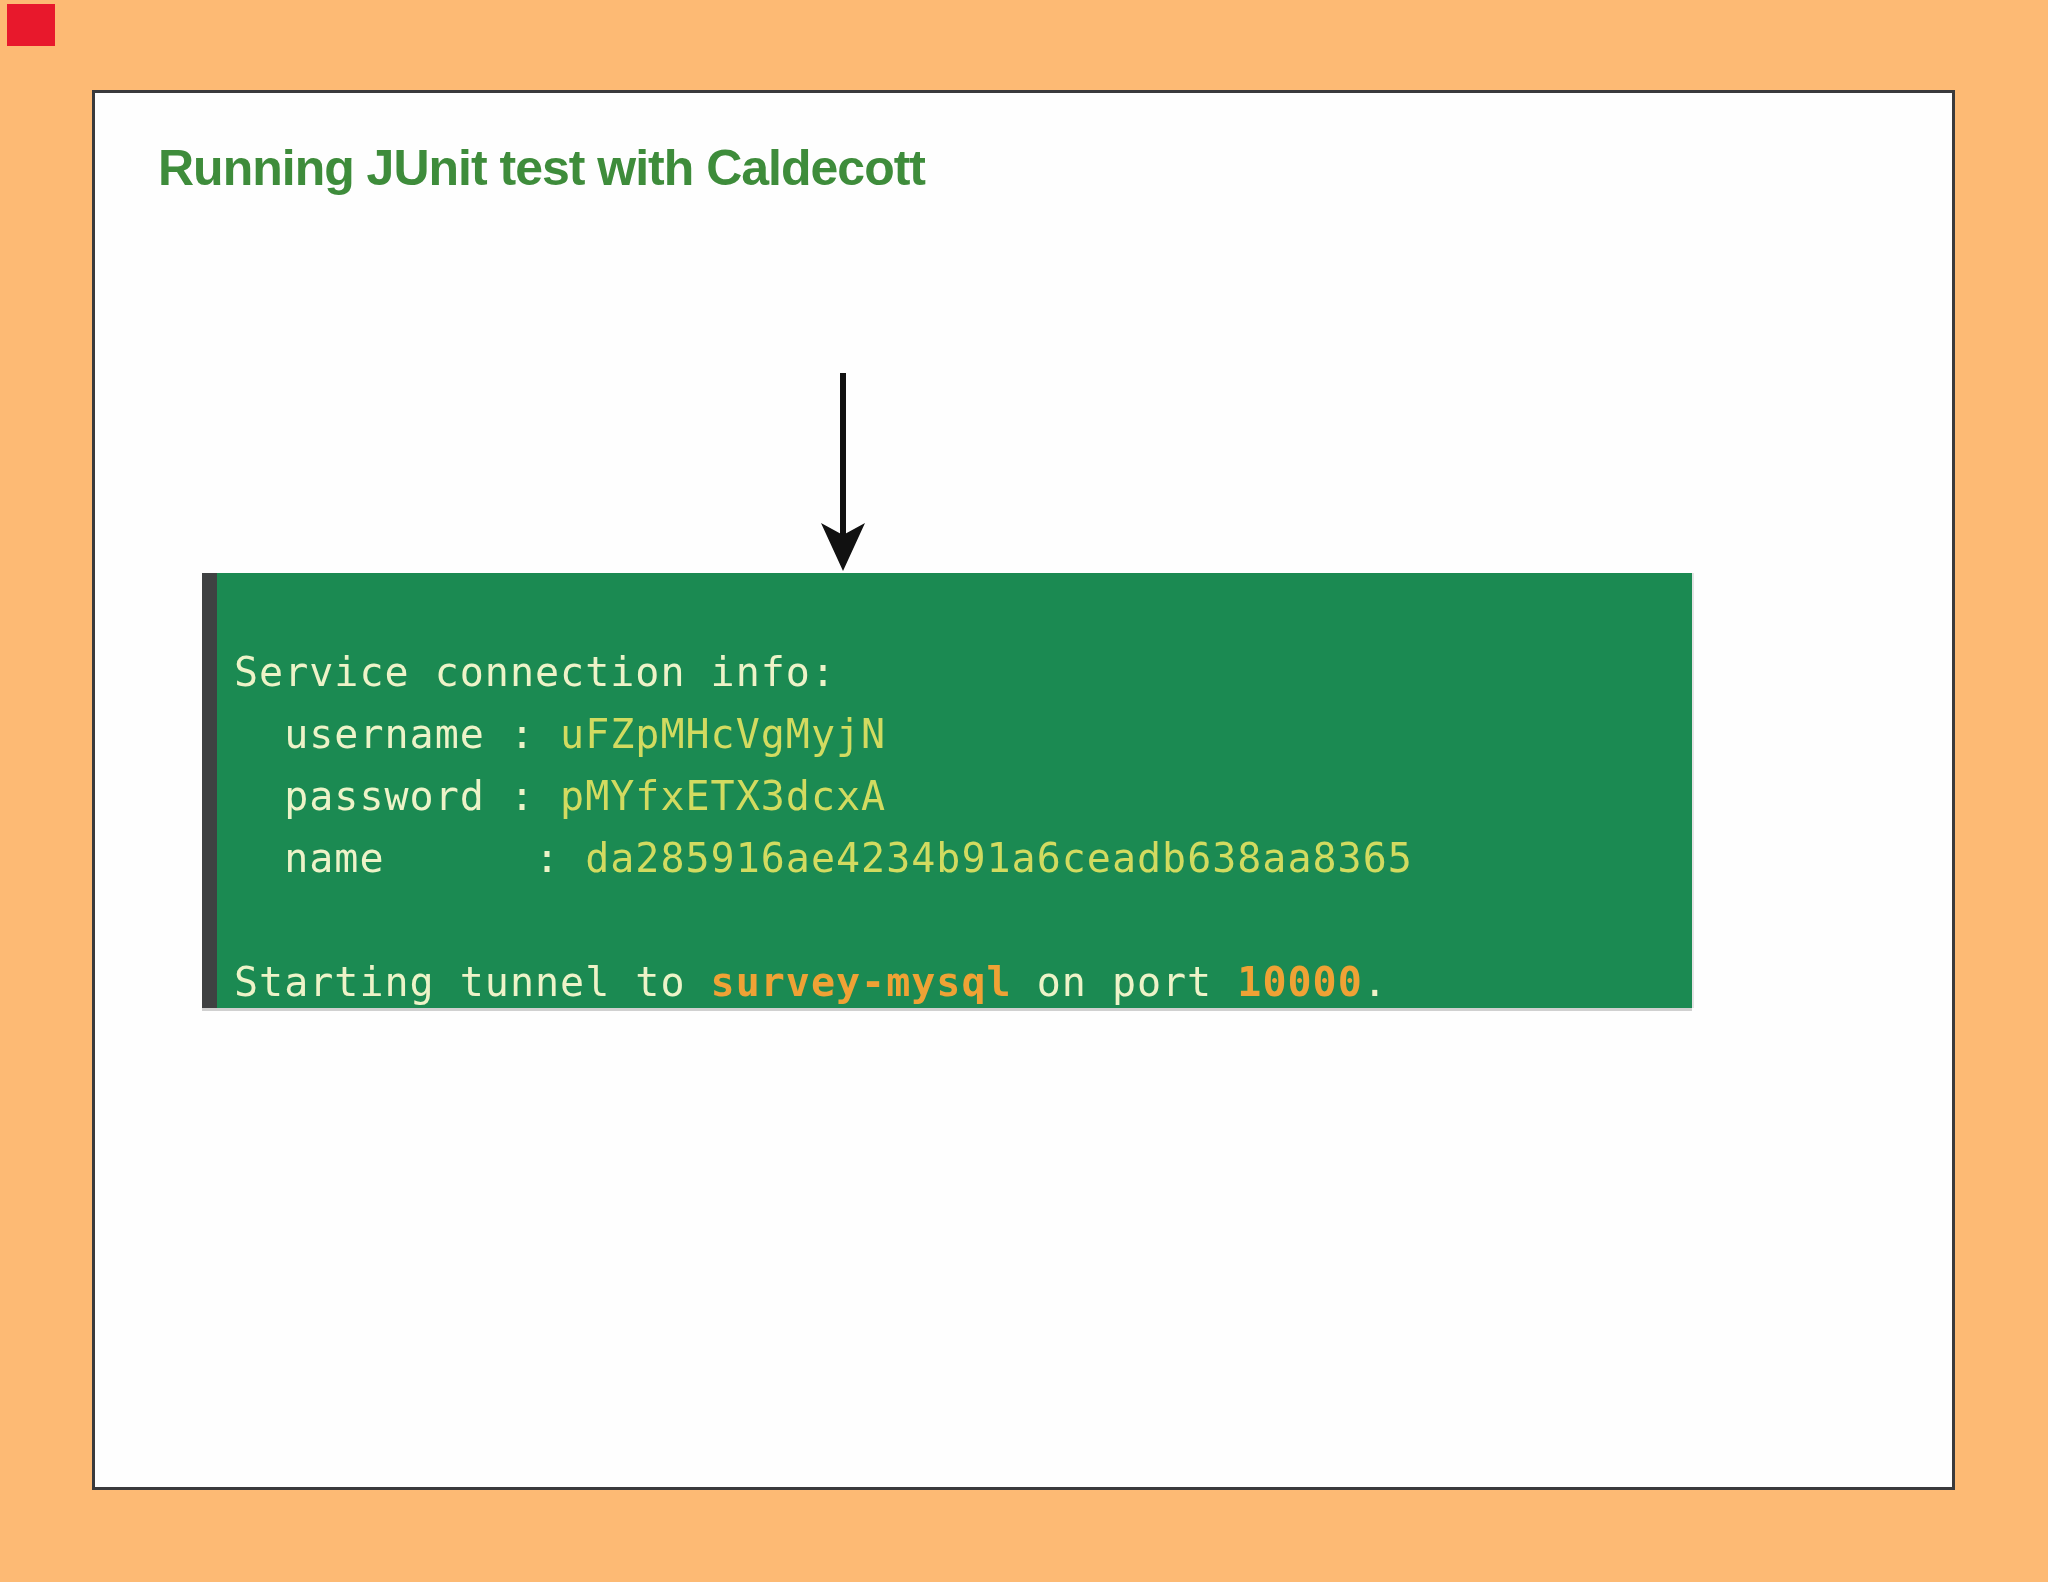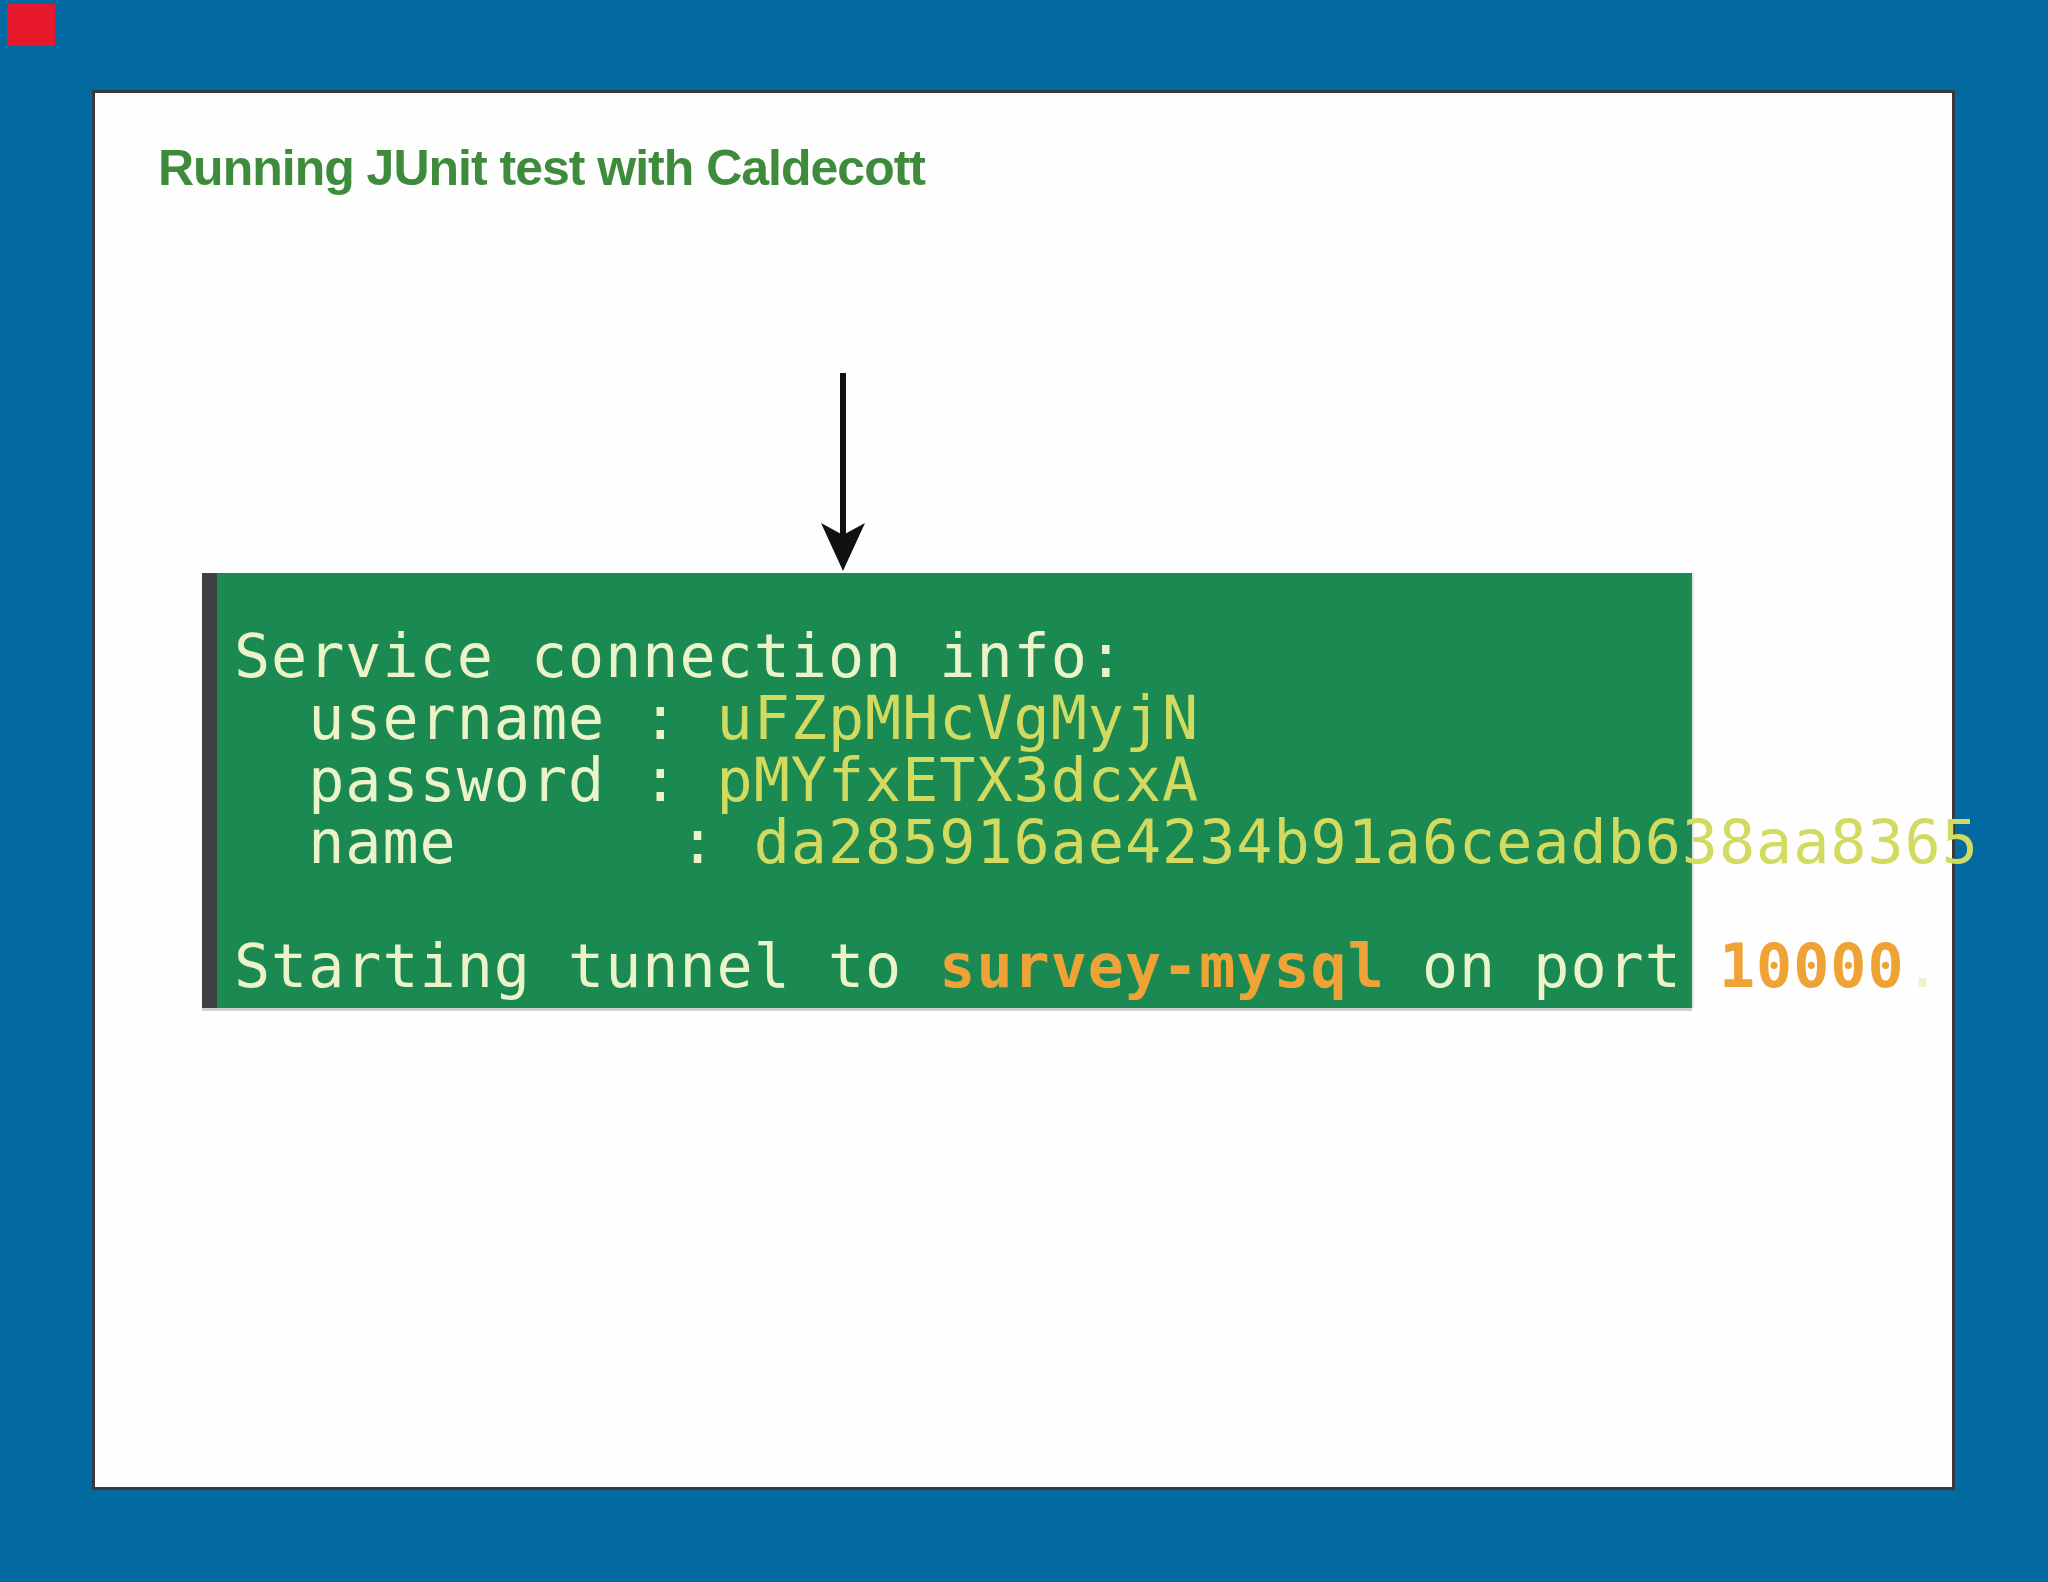--- a/index.html
+++ b/index.html
@@ -1,21 +1,21 @@
 <!DOCTYPE html>
 <html><head>
 <meta charset="utf-8">
 <style>
   * { margin: 0; padding: 0; box-sizing: border-box; }
   html, body { background: #ffffff; }
   .page {
     position: relative;
     width: 2048px;
     height: 1582px;
-    background: #0369a1;
+    background: #fdba74;
     overflow: hidden;
     font-family: "Liberation Sans", sans-serif;
   }
   .corner-marker {
     position: absolute;
     left: 7px; top: 4px;
     width: 48px; height: 42px;
   }
   .slide {
     position: absolute;
@@ -50,23 +50,23 @@
   .terminal {
     position: absolute;
     left: 107px; top: 480px;         
     width: 1490px; height: 435px;
     border-left: 15px solid #3f4142;
     background: #1b8a52;
     box-shadow: 0 3px 0 rgba(170,170,170,0.55), 2px 0 0 rgba(190,190,190,0.4);
   }
   .terminal pre {
     margin: 0;
-    padding: 52px 0 0 17px;
+    padding: 68px 0 0 17px;
     font-family: "DejaVu Sans Mono", "Liberation Mono", monospace;
-    font-size: 60px;
+    font-size: 40px;
     letter-spacing: 1px;
     line-height: 62px;
     white-space: pre;
   }
   .tline { height: 62px; white-space: pre; }
 </style>
 </head>
 <body>
 
 <div class="page">

